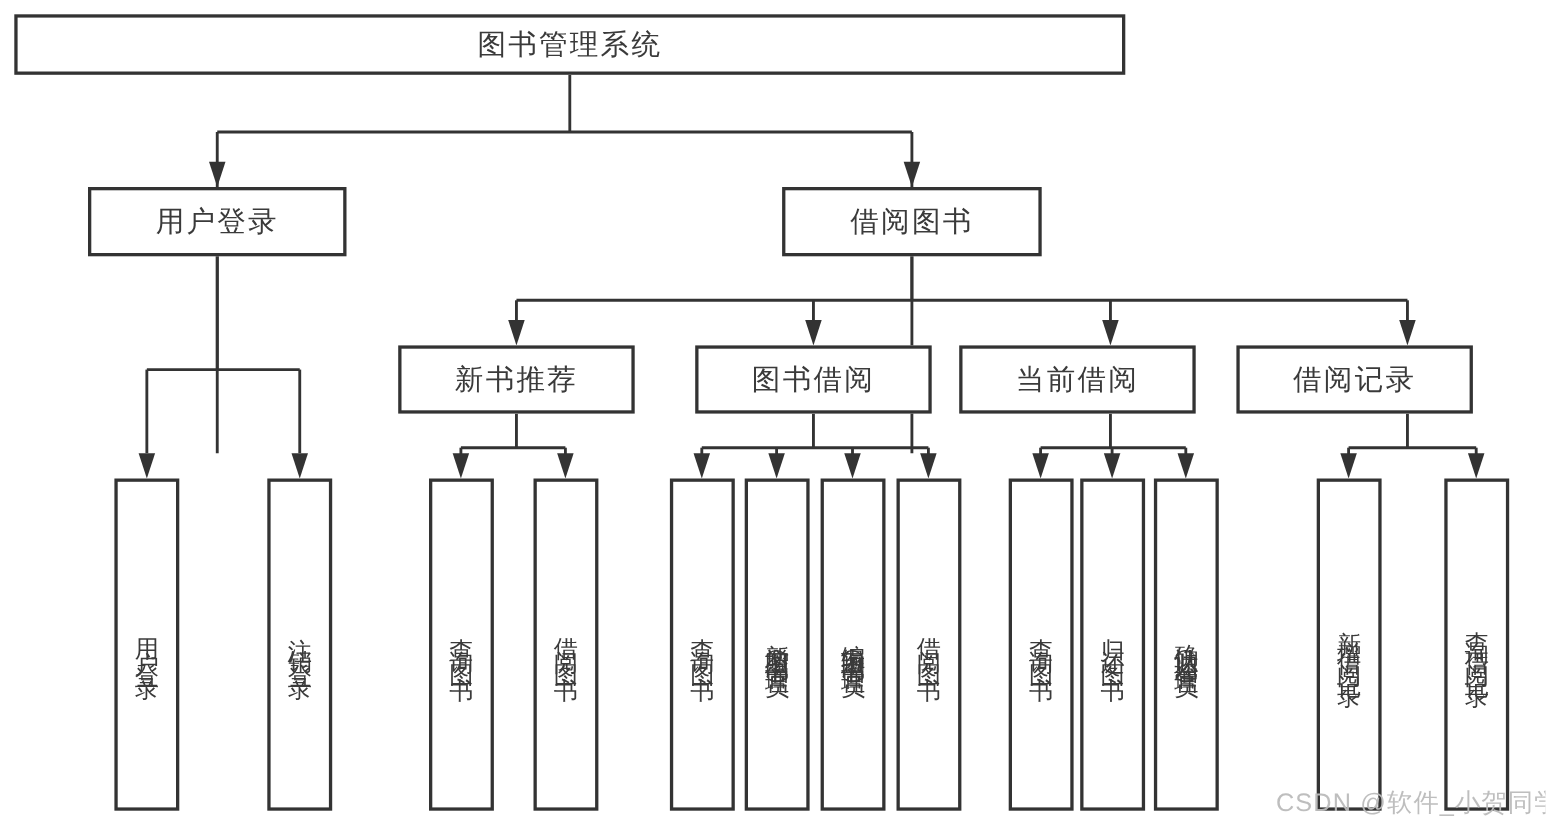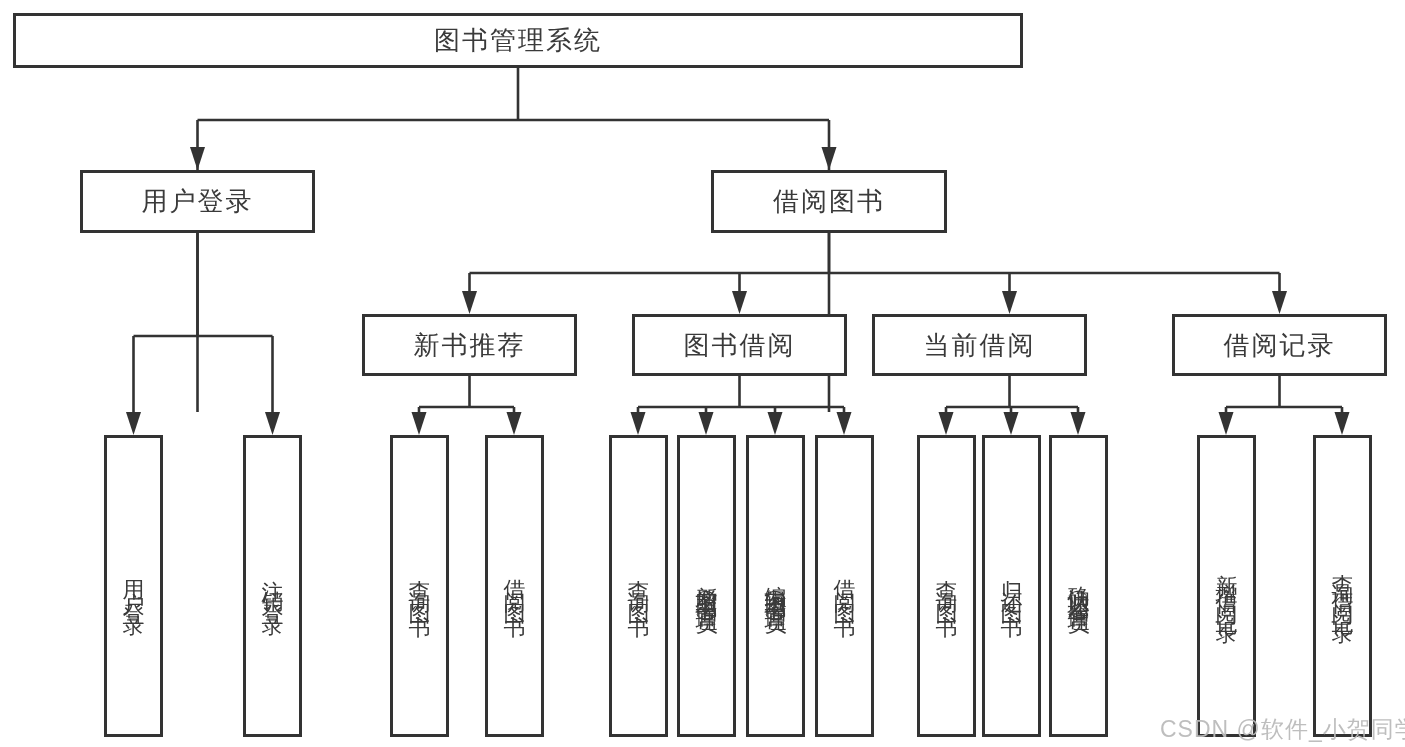--- a/index.html
+++ b/index.html
@@ -25,21 +25,21 @@
   
   .n-root{left:13px;top:13px;width:1010px;height:55px;}
   
   .n-login{left:80px;top:170px;width:235px;height:63px;}
   .n-mgmt{left:711px;top:170px;width:236px;height:63px;}
   
   .n-l3{top:314px;width:215px;height:62px;text-align:right;}
   .n-rec{left:362px;}
   .n-bor{left:632px;}
   .n-cur{left:872px;}
-  .n-his{left:1172px;}
+  .n-his{left:1124px;}
   
   .leaf{top:435px;width:59px;height:302px;}
   .lf1{left:104px;}  .lf2{left:243px;}
   .lf3{left:390px;}  .lf4{left:485px;}
   .lf5{left:609px;}  .lf6{left:677px;}
   .lf7{left:746px;}  .lf8{left:815px;}
   .lf9{left:917px;}  .lf10{left:982px;} .lf11{left:1049px;}
   .lf12{left:1197px;}.lf13{left:1313px;}
   .watermark{
     position:absolute;left:1160px;top:714px;z-index:5;

